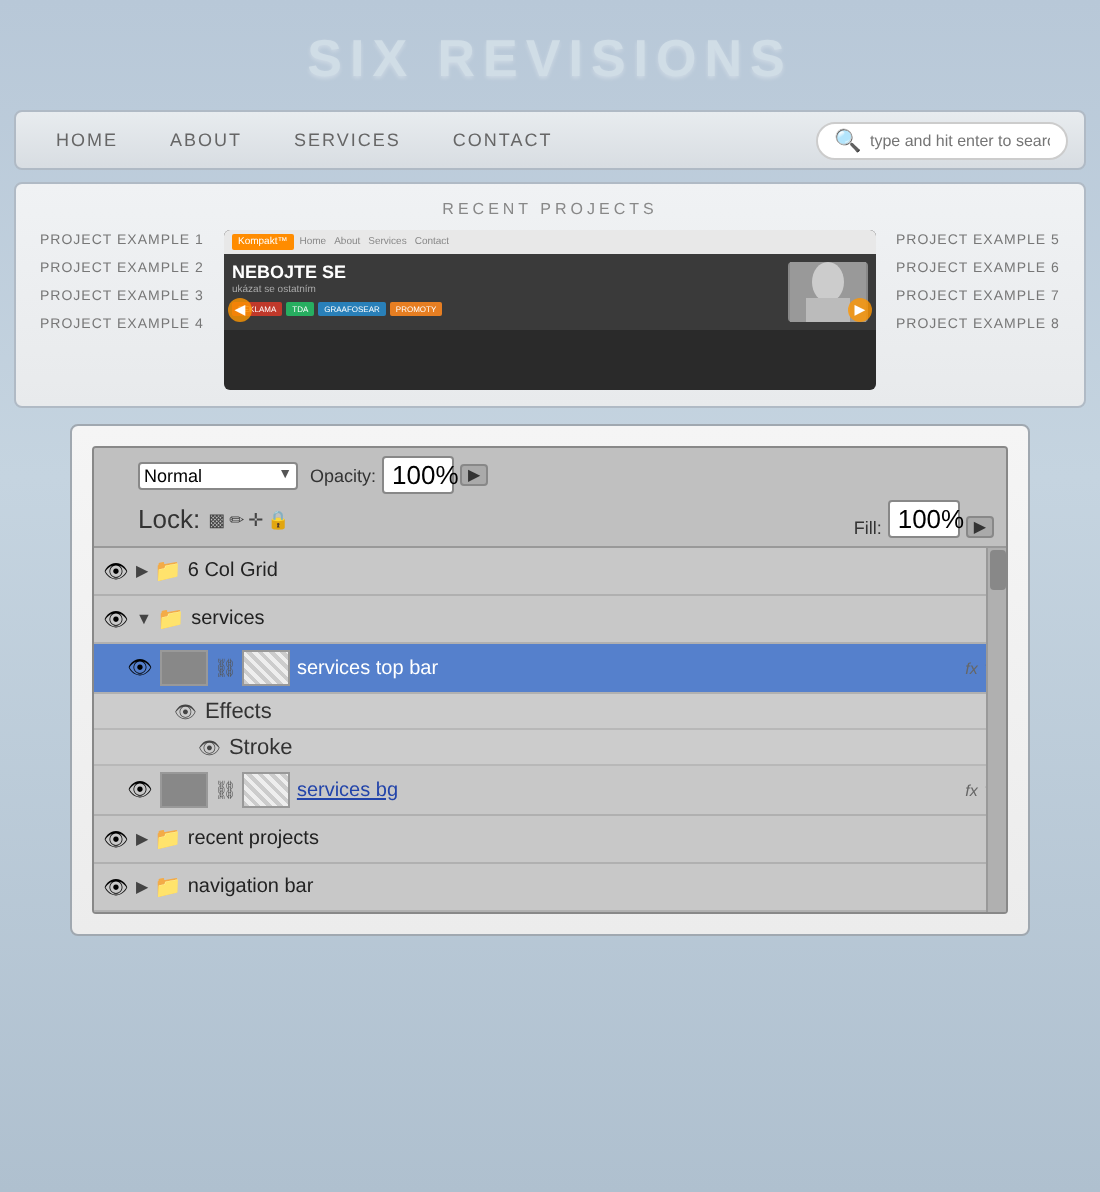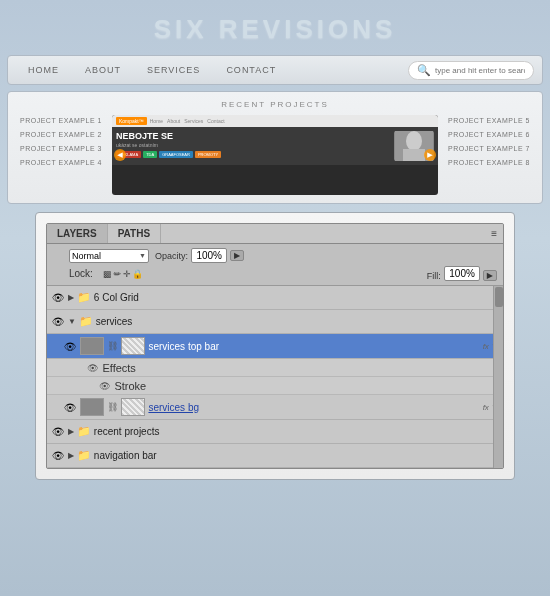--- a/index.html
+++ b/index.html
@@ -286,21 +286,21 @@
       display: flex;
       align-items: center;
       gap: 6px;
       margin-bottom: 3px;
       padding-left: 16px;
     }
 
     .control-row:last-child { margin-bottom: 0; }
 
     .control-label {
-      font-size: 10px;
+      font-size: 13px;
       color: #333;
       min-width: 30px;
     }
 
     .blend-select {
       background: white;
       border: 1px solid #888;
       border-radius: 2px;
       font-size: 9px;
       padding: 1px 2px;
@@ -324,21 +324,21 @@
 
     .opacity-label {
       font-size: 9px;
       color: #333;
     }
 
     .opacity-value {
       background: white;
       border: 1px solid #888;
       border-radius: 2px;
-      font-size: 10px;
+      font-size: 13px;
       padding: 1px 4px;
       width: 36px;
       text-align: right;
     }
 
     .opacity-arrow {
       font-size: 8px;
       color: #333;
       cursor: pointer;
       background: #aaa;
@@ -579,26 +579,20 @@
         <div class="project-link">PROJECT EXAMPLE 7</div>
         <div class="project-link">PROJECT EXAMPLE 8</div>
       </div>
     </div>
   </div>
 </div>
 
 <div class="ps-panel-container">
   <div class="ps-panel">
 
-    <div class="panel-tabs">
-      <div class="panel-tab active">LAYERS</div>
-      <div class="panel-tab">PATHS</div>
-      <div class="panel-tab-spacer"></div>
-      <div class="panel-menu-icon">≡</div>
-    </div>
 
     <div class="panel-controls">
       <div class="control-row">
         <div class="blend-select">
           <span>Normal</span>
           <span class="select-arrow">▼</span>
         </div>
         <div class="opacity-control">
           <span class="opacity-label">Opacity:</span>
           <span class="opacity-value">100%</span>

